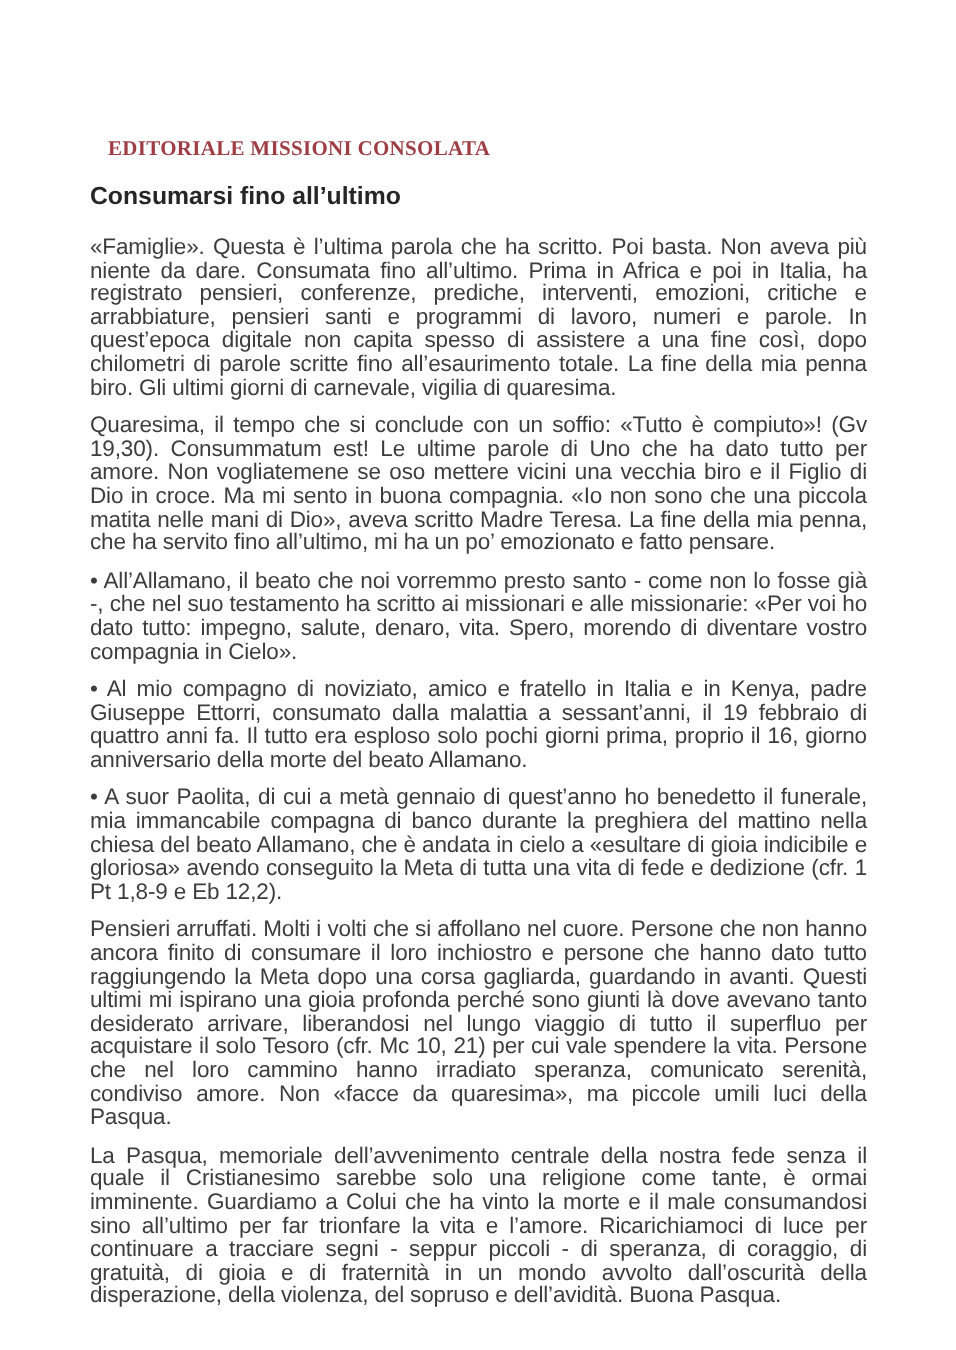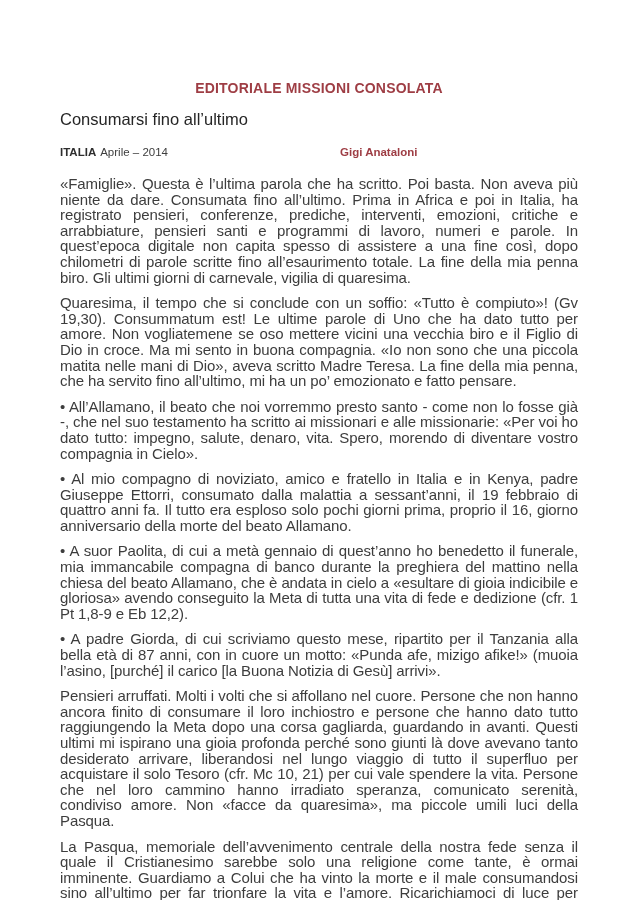--- a/index.html
+++ b/index.html
@@ -13,31 +13,31 @@
     height: 900px;
     margin: 0 auto;
     background: var(--page_bg, #ffffff);
     box-sizing: border-box;
     padding: 80px 59px 0 60px;
     font-family: "Liberation Sans", "DejaVu Sans", sans-serif;
     color: var(--text, #3d3d3d);
     overflow: hidden;
   }
   .doc-header {
-    margin: 0;
-    text-align: center;
+    margin: 12px;
     font-size: 14px;
     font-weight: bold;
     letter-spacing: 0.2px;
     color: var(--accent, #9e3d44);
+    font-family: Liberation Serif, serif;
   }
   .doc-title {
     margin: 14px 0 0 0;
     font-size: 16.5px;
-    font-weight: normal;
+    font-weight: bold;
     color: #262626;
   }
   .byline {
     position: relative;
     margin-top: 16px;
     font-size: 11.5px;
     line-height: 15px;
     height: 15px;
     color: #3d3d3d;
   }
@@ -69,29 +69,24 @@
 </style>
 </head>
 <body>
 
 <div class="page">
 
   <div class="doc-header">EDITORIALE MISSIONI CONSOLATA</div>
 
   <h1 class="doc-title">Consumarsi fino all’ultimo</h1>
 
-  <div class="byline">
-    <span class="loc">ITALIA</span><span class="date">Aprile – 2014</span>
-    <span class="author">Gigi Anataloni</span>
-  </div>
 
   <div class="content">
     <p>«Famiglie». Questa è l’ultima parola che ha scritto. Poi basta. Non aveva più niente da dare. Consumata fino all’ultimo. Prima in Africa e poi in Italia, ha registrato pensieri, conferenze, prediche, interventi, emozioni, critiche e arrabbiature, pensieri santi e programmi di lavoro, numeri e parole. In quest’epoca digitale non capita spesso di assistere a una fine così, dopo chilometri di parole scritte fino all’esaurimento totale. La fine della mia penna biro. Gli ultimi giorni di carnevale, vigilia di quaresima.</p>
     <p>Quaresima, il tempo che si conclude con un soffio: «Tutto è compiuto»! (Gv 19,30). Consummatum est! Le ultime parole di Uno che ha dato tutto per amore. Non vogliatemene se oso mettere vicini una vecchia biro e il Figlio di Dio in croce. Ma mi sento in buona compagnia. «Io non sono che una piccola matita nelle mani di Dio», aveva scritto Madre Teresa. La fine della mia penna, che ha servito fino all’ultimo, mi ha un po’ emozionato e fatto pensare.</p>
     <p>• All’Allamano, il beato che noi vorremmo presto santo - come non lo fosse già -, che nel suo testamento ha scritto ai missionari e alle missionarie: «Per voi ho dato tutto: impegno, salute, denaro, vita. Spero, morendo di diventare vostro compagnia in Cielo».</p>
     <p>• Al mio compagno di noviziato, amico e fratello in Italia e in Kenya, padre Giuseppe Ettorri, consumato dalla malattia a sessant’anni, il 19 febbraio di quattro anni fa. Il tutto era esploso solo pochi giorni prima, proprio il 16, giorno anniversario della morte del beato Allamano.</p>
     <p>• A suor Paolita, di cui a metà gennaio di quest’anno ho benedetto il funerale, mia immancabile compagna di banco durante la preghiera del mattino nella chiesa del beato Allamano, che è andata in cielo a «esultare di gioia indicibile e gloriosa» avendo conseguito la Meta di tutta una vita di fede e dedizione (cfr. 1 Pt 1,8-9 e Eb 12,2).</p>
-    <p>• A padre Giorda, di cui scriviamo questo mese, ripartito per il Tanzania alla bella età di 87 anni, con in cuore un motto: «Punda afe, mizigo afike!» (muoia l’asino, [purché] il carico [la Buona Notizia di Gesù] arrivi».</p>
     <p>Pensieri arruffati. Molti i volti che si affollano nel cuore. Persone che non hanno ancora finito di consumare il loro inchiostro e persone che hanno dato tutto raggiungendo la Meta dopo una corsa gagliarda, guardando in avanti. Questi ultimi mi ispirano una gioia profonda perché sono giunti là dove avevano tanto desiderato arrivare, liberandosi nel lungo viaggio di tutto il superfluo per acquistare il solo Tesoro (cfr. Mc 10, 21) per cui vale spendere la vita. Persone che nel loro cammino hanno irradiato speranza, comunicato serenità, condiviso amore. Non «facce da quaresima», ma piccole umili luci della Pasqua.</p>
     <p>La Pasqua, memoriale dell’avvenimento centrale della nostra fede senza il quale il Cristianesimo sarebbe solo una religione come tante, è ormai imminente. Guardiamo a Colui che ha vinto la morte e il male consumandosi sino all’ultimo per far trionfare la vita e l’amore. Ricarichiamoci di luce per continuare a tracciare segni - seppur piccoli - di speranza, di coraggio, di gratuità, di gioia e di fraternità in un mondo avvolto dall’oscurità della disperazione, della violenza, del sopruso e dell’avidità. Buona Pasqua.</p>
   </div>
 
 </div>
 
 </body></html>

